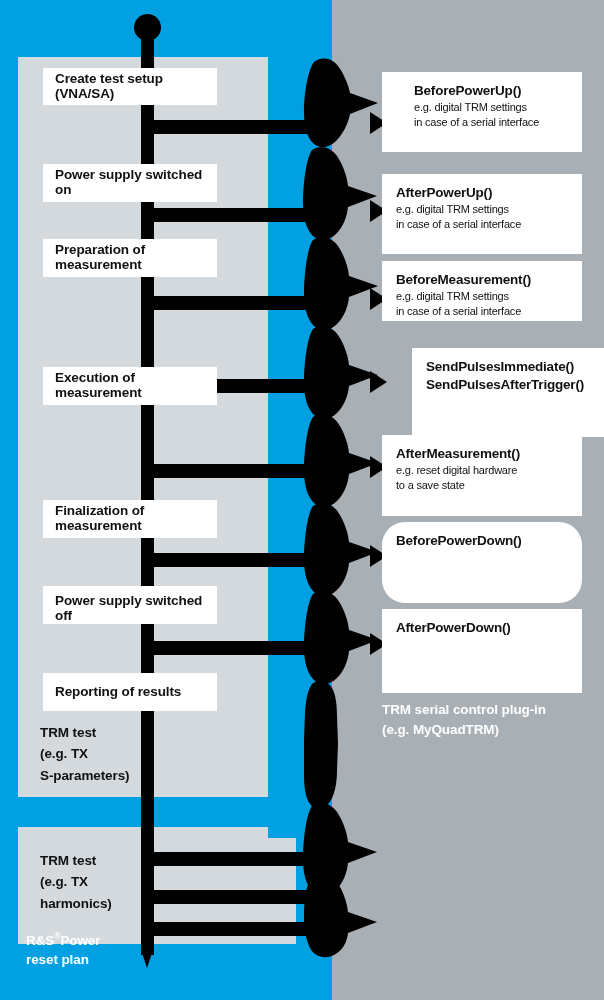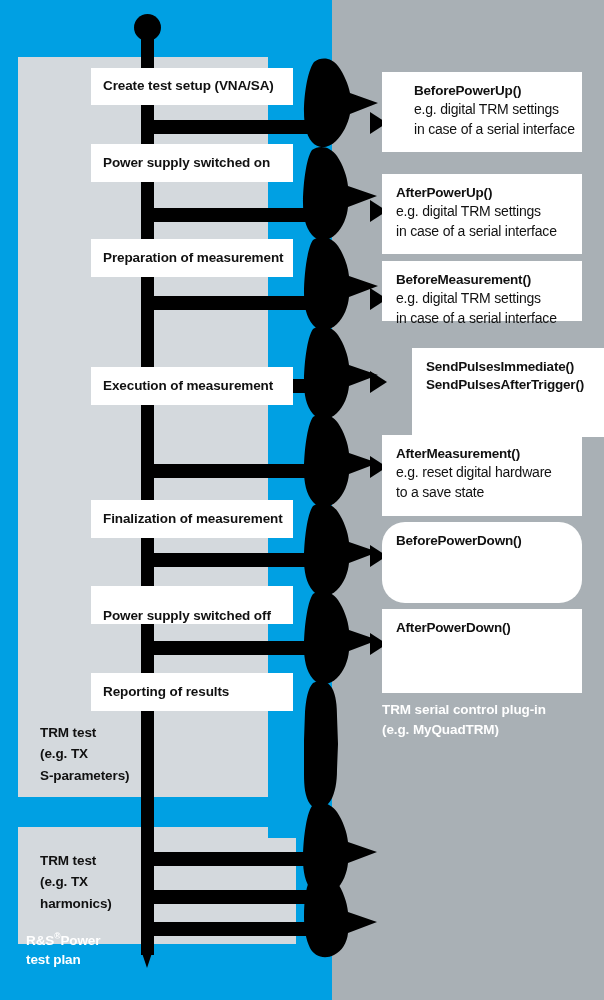--- a/index.html
+++ b/index.html
@@ -9,22 +9,22 @@
   
   .bg-blue{position:absolute;left:0;top:0;width:332px;height:1000px;background:#00a0e3;}
   .bg-gray{position:absolute;left:332px;top:0;width:272px;height:1000px;background:#a9b0b5;}
 
   
   .panel{position:absolute;background:#d4d9dd;}
   #panel-top{left:18px;top:57px;width:250px;height:740px;}
   #panel-bottom{left:18px;top:827px;width:250px;height:117px;}
 
   
-  .step{position:absolute;left:43px;width:202px;background:#ffffff;
-        display:flex;align-items:center;box-sizing:border-box;padding-left:12px;margin-left:48px;}
+  .step{position:absolute;left:43px;width:174px;background:#ffffff;
+        display:flex;align-items:center;box-sizing:border-box;padding-left:12px;}
   .step span{font-size:13.5px;font-weight:bold;color:#111;letter-spacing:-0.1px;line-height:1.1;}
 
   
   .stub{position:absolute;left:150px;width:146px;height:14px;background:#d4d9dd;}
 
   
   .blk{position:absolute;background:#000;}
   #spine{left:141px;top:27px;width:13px;height:928px;}
   #spine-dot{position:absolute;left:134px;top:14px;width:27px;height:27px;border-radius:50%;background:#000;}
   #spine-tip{position:absolute;left:141px;top:950px;width:0;height:0;
@@ -33,21 +33,21 @@
 
   .branch{position:absolute;left:141px;height:14px;background:#000;}
   .branch-arrow{position:absolute;width:0;height:0;
                 border-top:11px solid transparent;border-bottom:11px solid transparent;
                 border-left:17px solid #000;}
 
   
   .plugbox{position:absolute;left:382px;width:200px;background:#ffffff;
            box-sizing:border-box;padding:10px 0 0 14px;}
   .plugbox .title{font-size:13.5px;font-weight:bold;color:#111;line-height:1.35;letter-spacing:-0.2px;}
-  .plugbox .sub{font-size:14px;font-weight:normal;color:#111;line-height:1.38;letter-spacing:-0.2px;}
+  .plugbox .sub{font-size:11px;font-weight:normal;color:#111;line-height:1.38;letter-spacing:-0.2px;}
 
   
   .caption{position:absolute;font-size:13.5px;font-weight:bold;line-height:1.45;letter-spacing:-0.1px;}
   #caption-plugin{left:382px;top:700px;color:#ffffff;}
   #caption-testplan{left:26px;top:930px;color:#ffffff;}
   #label-trm1{position:absolute;left:40px;top:722px;font-size:13.5px;font-weight:bold;
               color:#111;line-height:1.58;letter-spacing:-0.1px;}
   #label-trm2{position:absolute;left:40px;top:850px;font-size:13.5px;font-weight:bold;
               color:#111;line-height:1.58;letter-spacing:-0.1px;}
   .sup{font-size:8.5px;vertical-align:super;}
@@ -136,21 +136,21 @@
   <div class="branch-arrow" style="left:370px;top:200px;"></div>
   <div class="branch-arrow" style="left:370px;top:288px;"></div>
   <div class="branch-arrow" style="left:370px;top:371px;"></div>
   <div class="branch-arrow" style="left:370px;top:456px;"></div>
   <div class="branch-arrow" style="left:370px;top:545px;"></div>
   <div class="branch-arrow" style="left:370px;top:633px;"></div>
 
   <div class="step" id="step-0" style="top:68px;height:37px;">
     <span>Create test setup (VNA/SA)</span>
   </div>
-  <div class="step" id="step-1" style="top:144px;height:38px;">
+  <div class="step" id="step-1" style="top:164px;height:38px;">
     <span>Power supply switched on</span>
   </div>
   <div class="step" id="step-2" style="top:239px;height:38px;">
     <span>Preparation of measurement</span>
   </div>
   <div class="step" id="step-3" style="top:367px;height:38px;">
     <span>Execution of measurement</span>
   </div>
   <div class="step" id="step-4" style="top:500px;height:38px;">
     <span>Finalization of measurement</span>
@@ -210,16 +210,16 @@
     <div class="title">AfterPowerDown()</div>
   </div>
 
   <div class="caption" id="caption-plugin">
     <div>TRM serial control plug-in</div>
     <div>(e.g. MyQuadTRM)</div>
   </div>
 
   <div class="caption" id="caption-testplan">
     <div><span>R&amp;S</span><span class="sup">®</span><span>Power</span></div>
-    <div>test plan</div>
+    <div>reset plan</div>
   </div>
 
 </div>
 
 </body></html>

